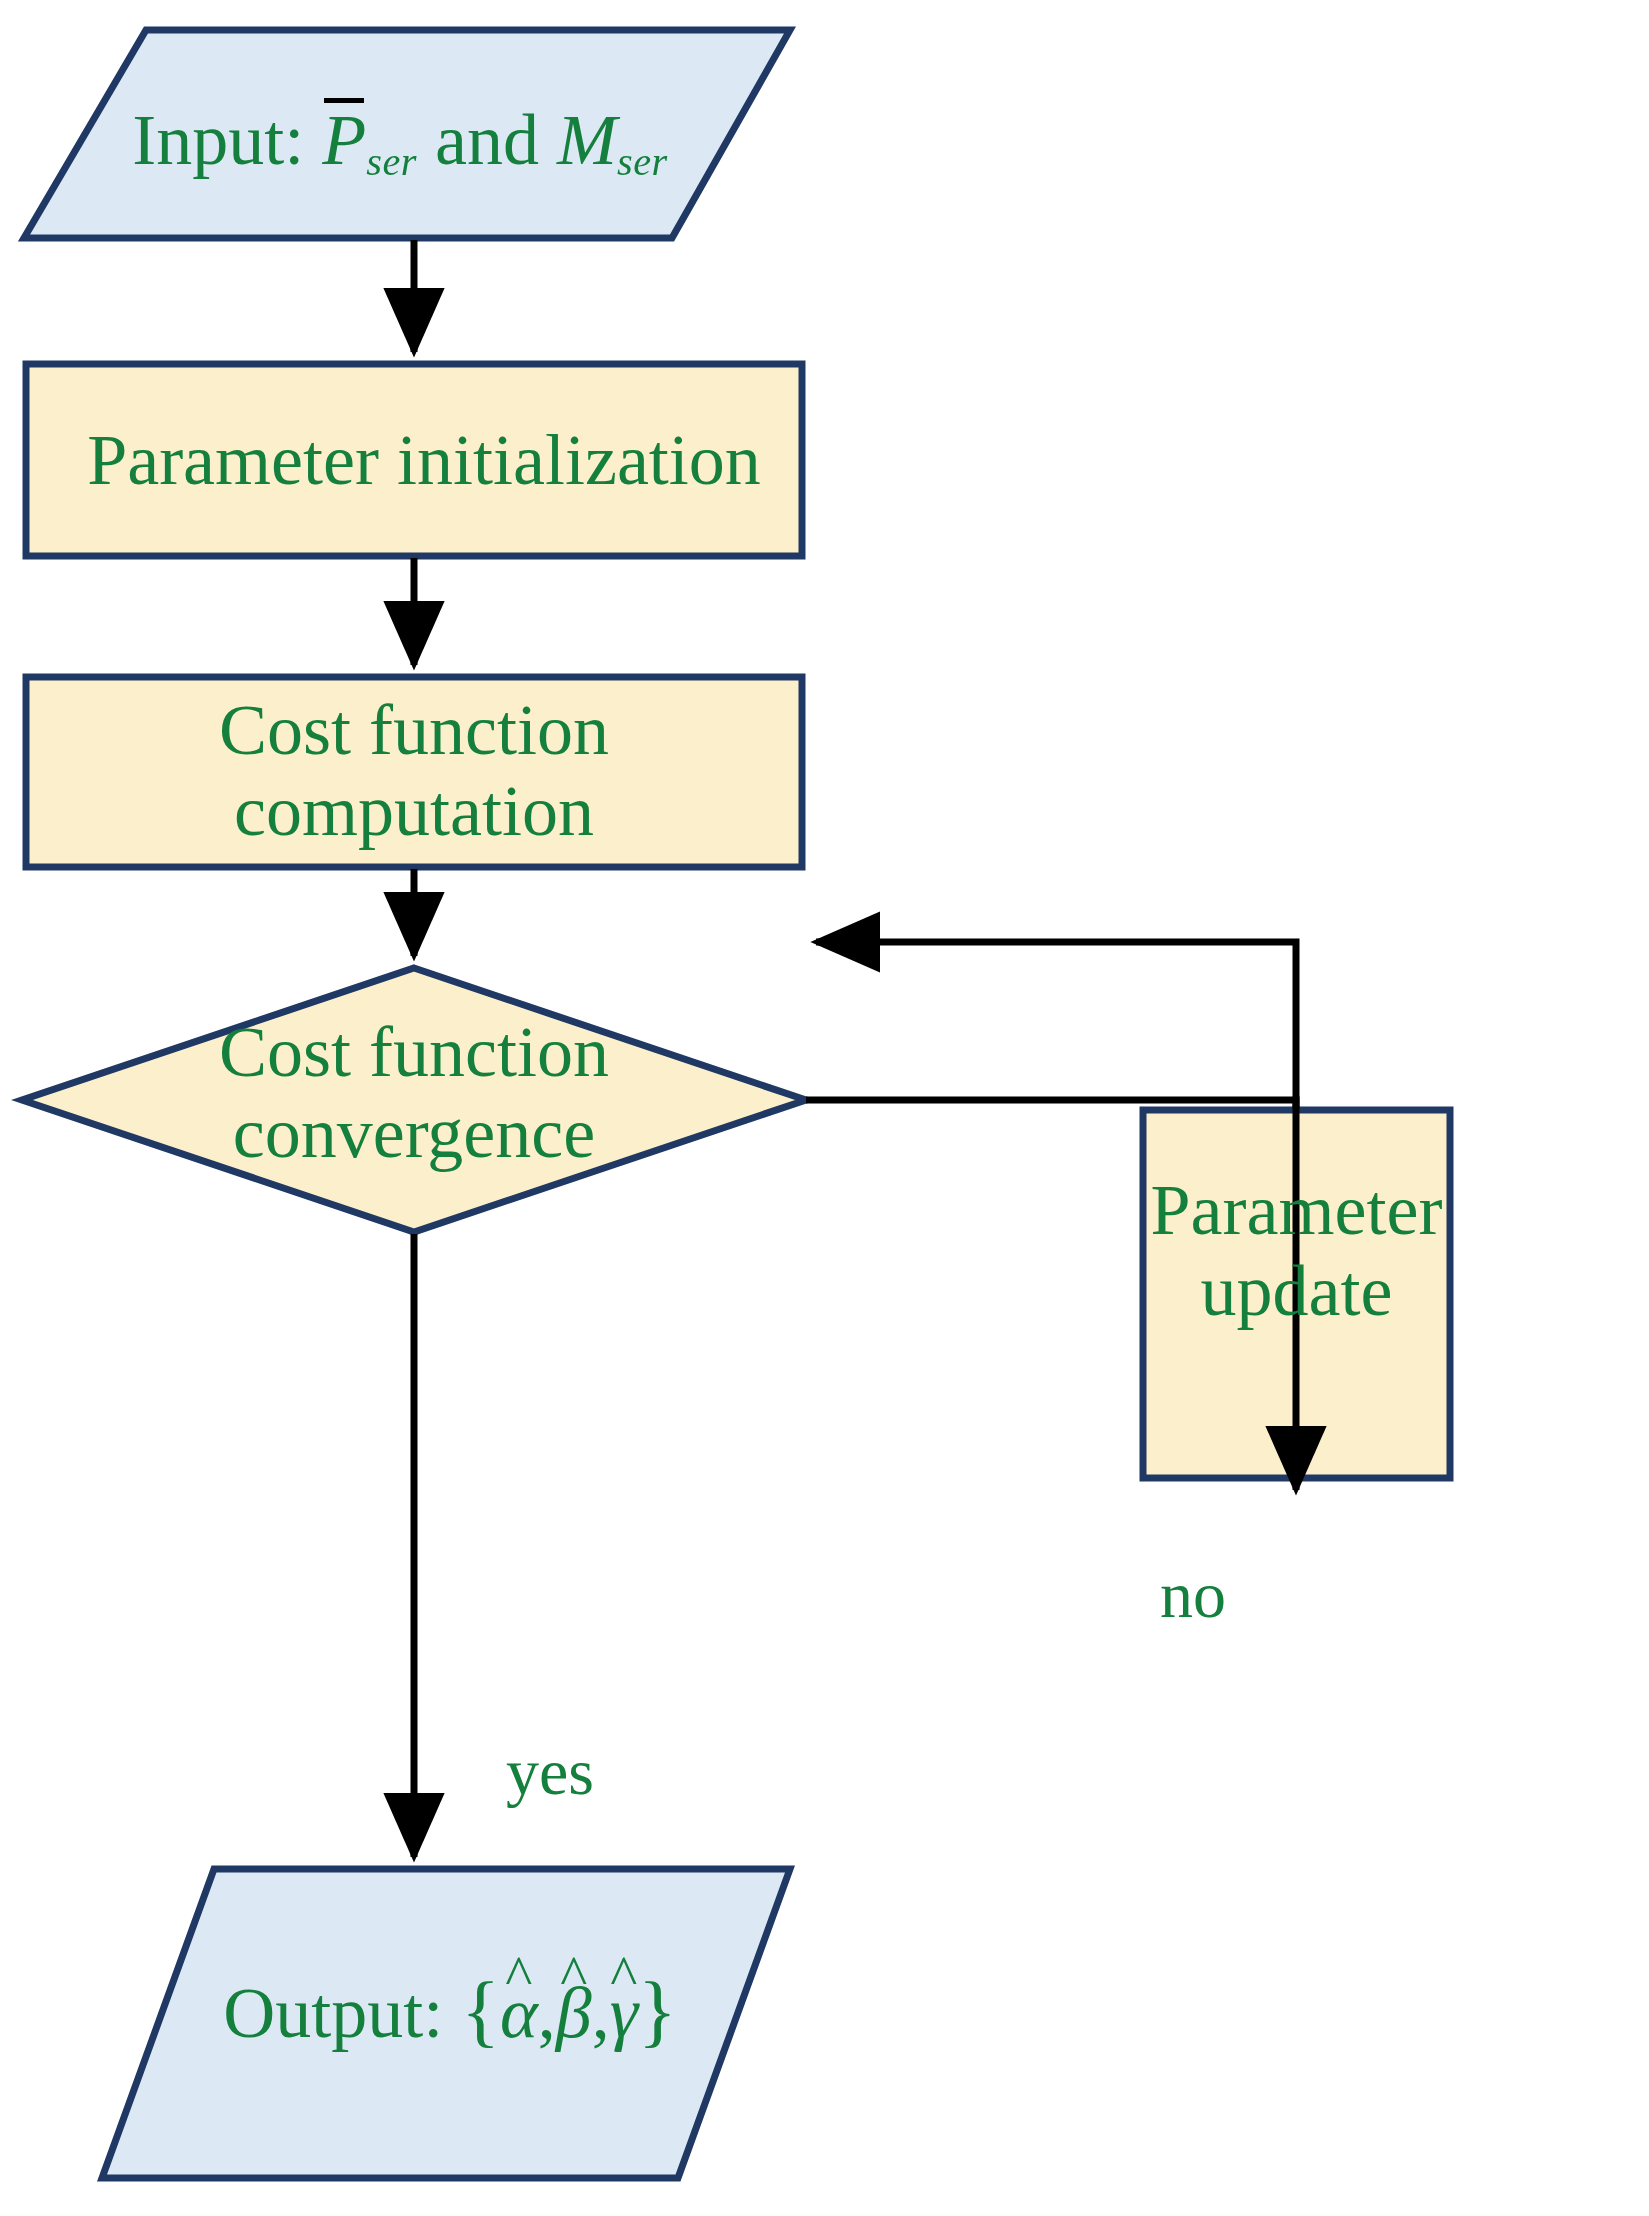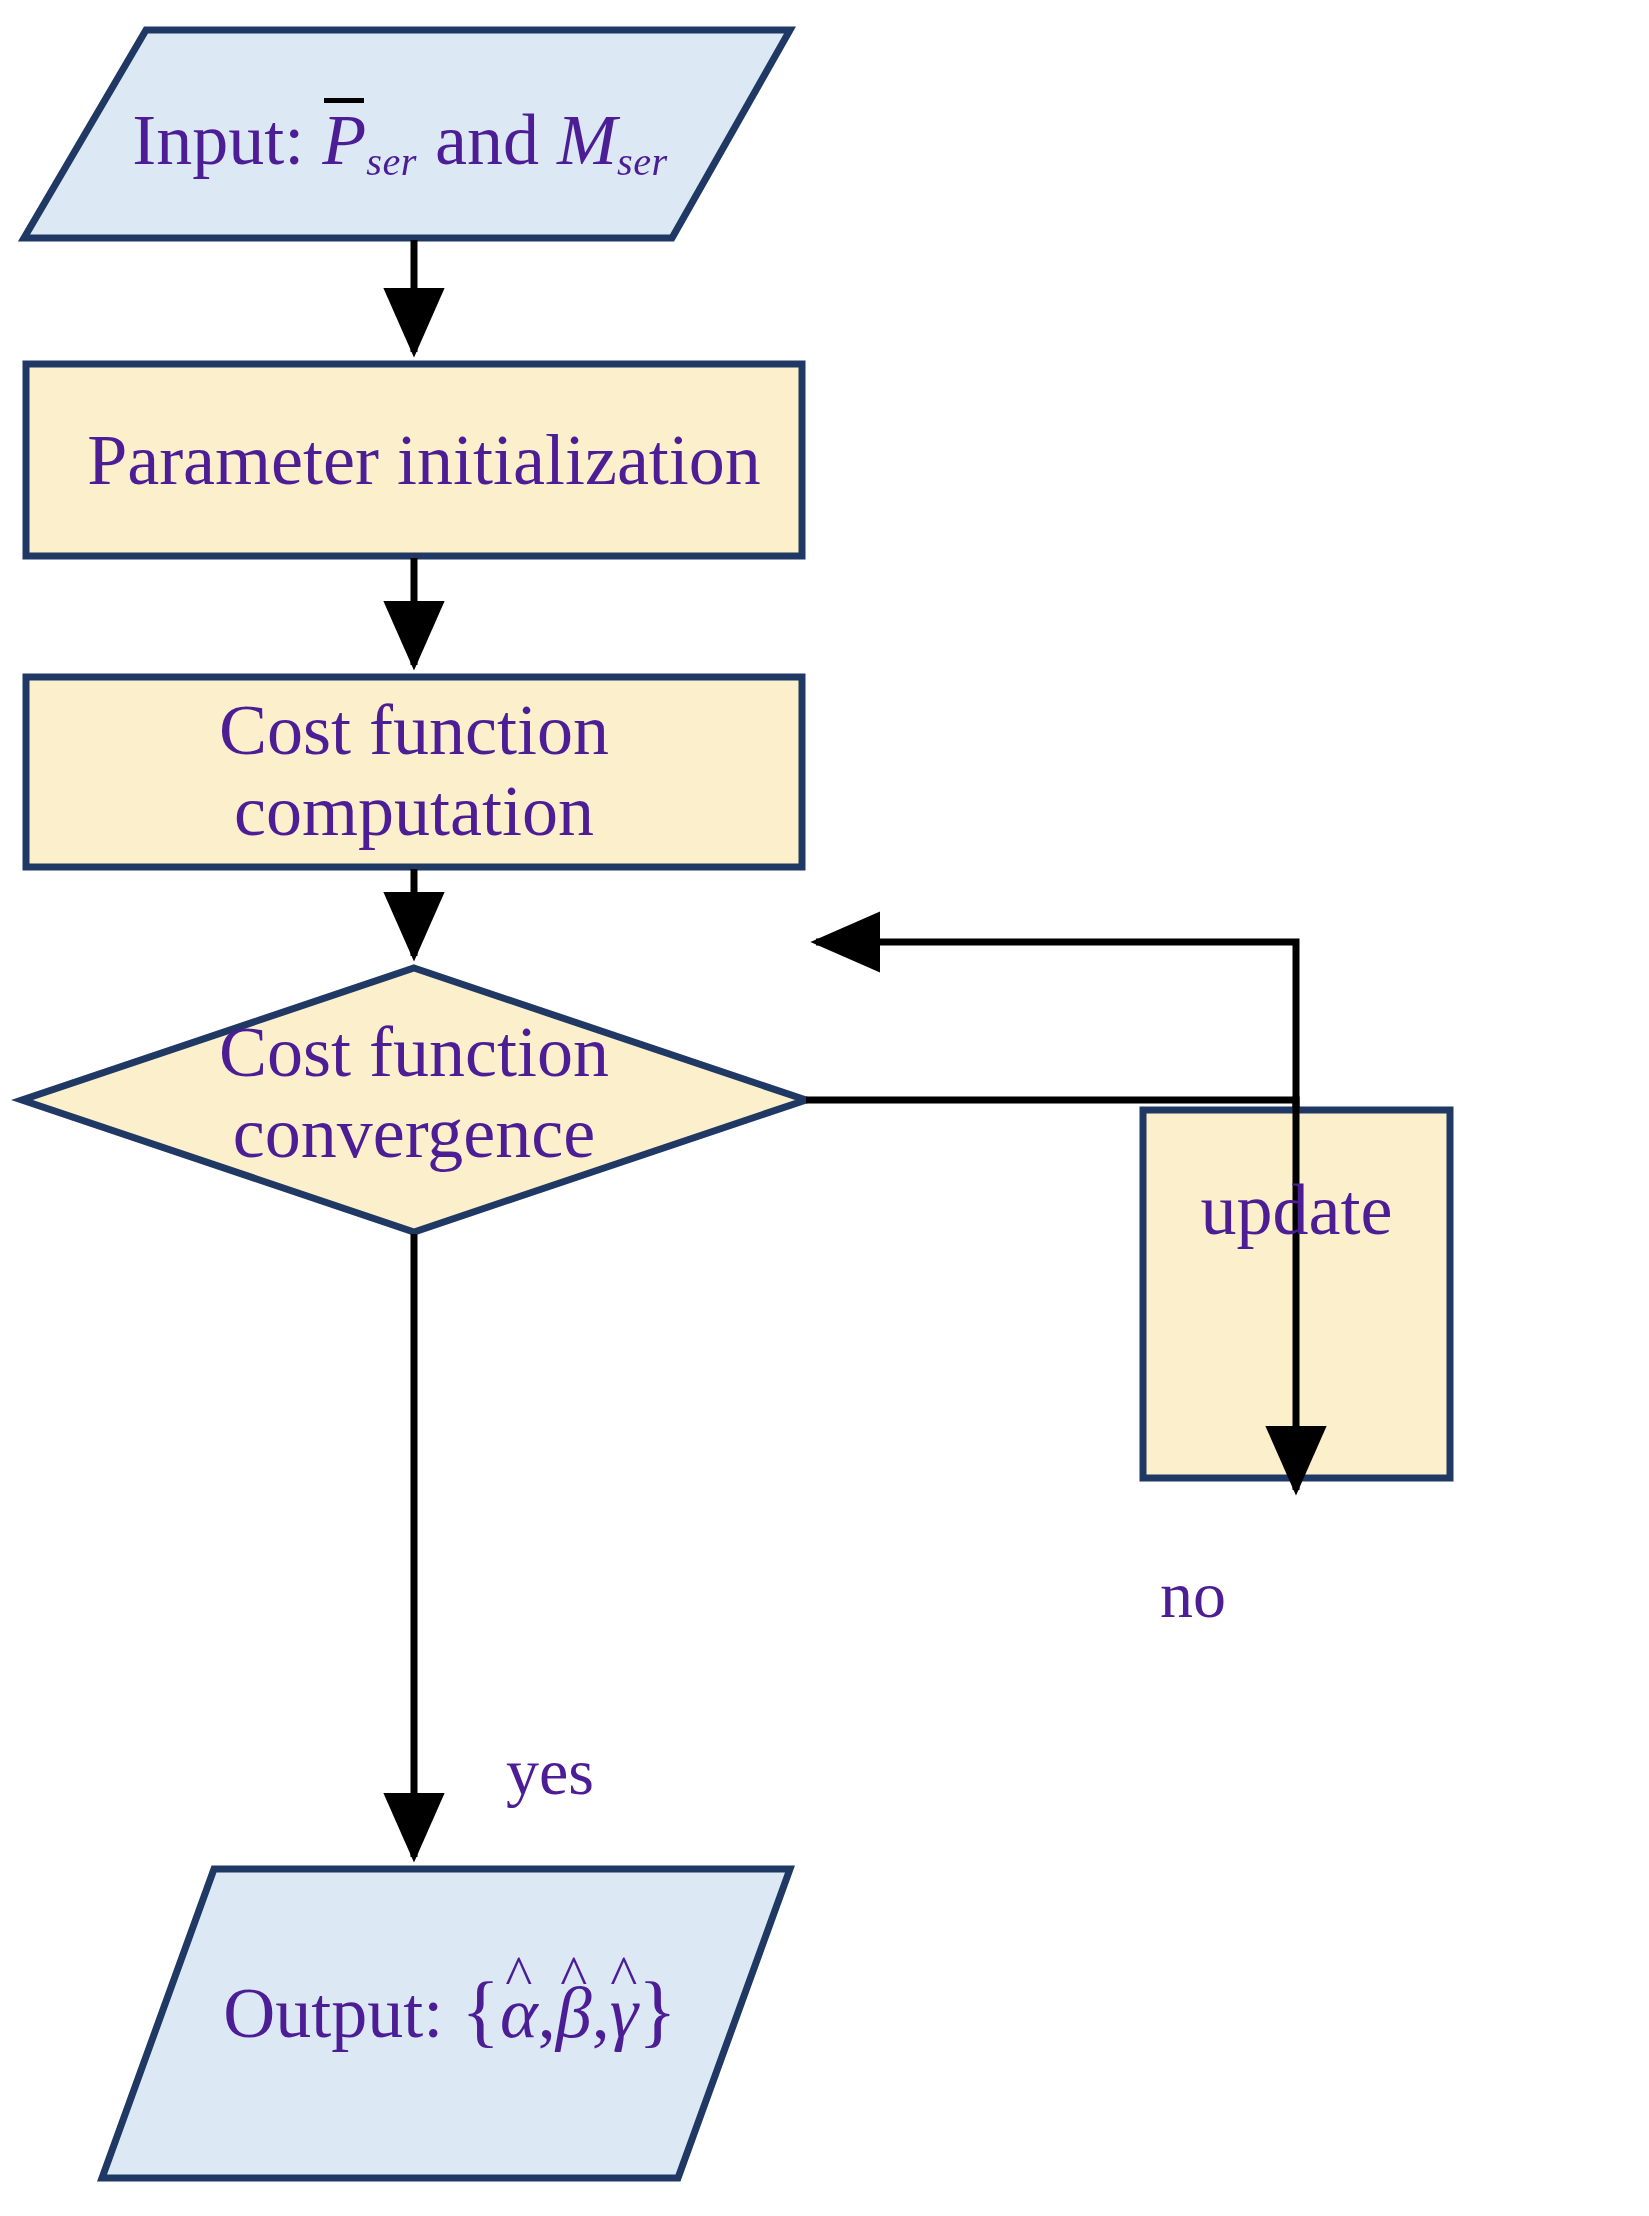--- a/index.html
+++ b/index.html
@@ -9,21 +9,21 @@
     color:#000;
   }
   #stage{position:absolute;inset:0;}
   svg.flow{position:absolute;left:0;top:0;width:1649px;height:2216px;}
 
   
   .lbl{
     position:absolute;
     text-align:center;
     line-height:1.12;
-    color:#4c1d95;
+    color:#15803d;
     white-space:nowrap;
     -webkit-font-smoothing:antialiased;
   }
   .node-text{font-size:72px;}
   .edge-text{font-size:66px;}
   .math{font-style:normal;}
   .mi{font-style:italic;font-family:"Liberation Serif","DejaVu Serif",serif;}
   .sub{font-size:.56em;font-style:italic;vertical-align:-0.28em;letter-spacing:.5px;}
   .ovl{position:relative;display:inline-block;}
   .ovl .bar{
@@ -92,20 +92,21 @@
     <div>Cost function</div>
     <div>computation</div>
   </div>
 
   <div class="lbl node-text" style="left:22px;top:1012px;width:784px;">
     <div>Cost function</div>
     <div>convergence</div>
   </div>
 
   <div class="lbl node-text" style="left:1133px;top:1170px;width:327px;">
+    <div>Parameter</div>
     <div>update</div>
   </div>
 
   <div class="lbl node-text" style="left:100px;top:1965px;width:700px;">
     <span class="math">
       <span>Output:</span>
       <span class="brace">{</span><span class="hat"><span class="hatmark">^</span><span class="mi">α</span></span><span>,</span><span class="hat"><span class="hatmark">^</span><span class="mi">β</span></span><span>,</span><span class="hat"><span class="hatmark">^</span><span class="mi">γ</span></span><span class="brace">}</span>
     </span>
   </div>
 

